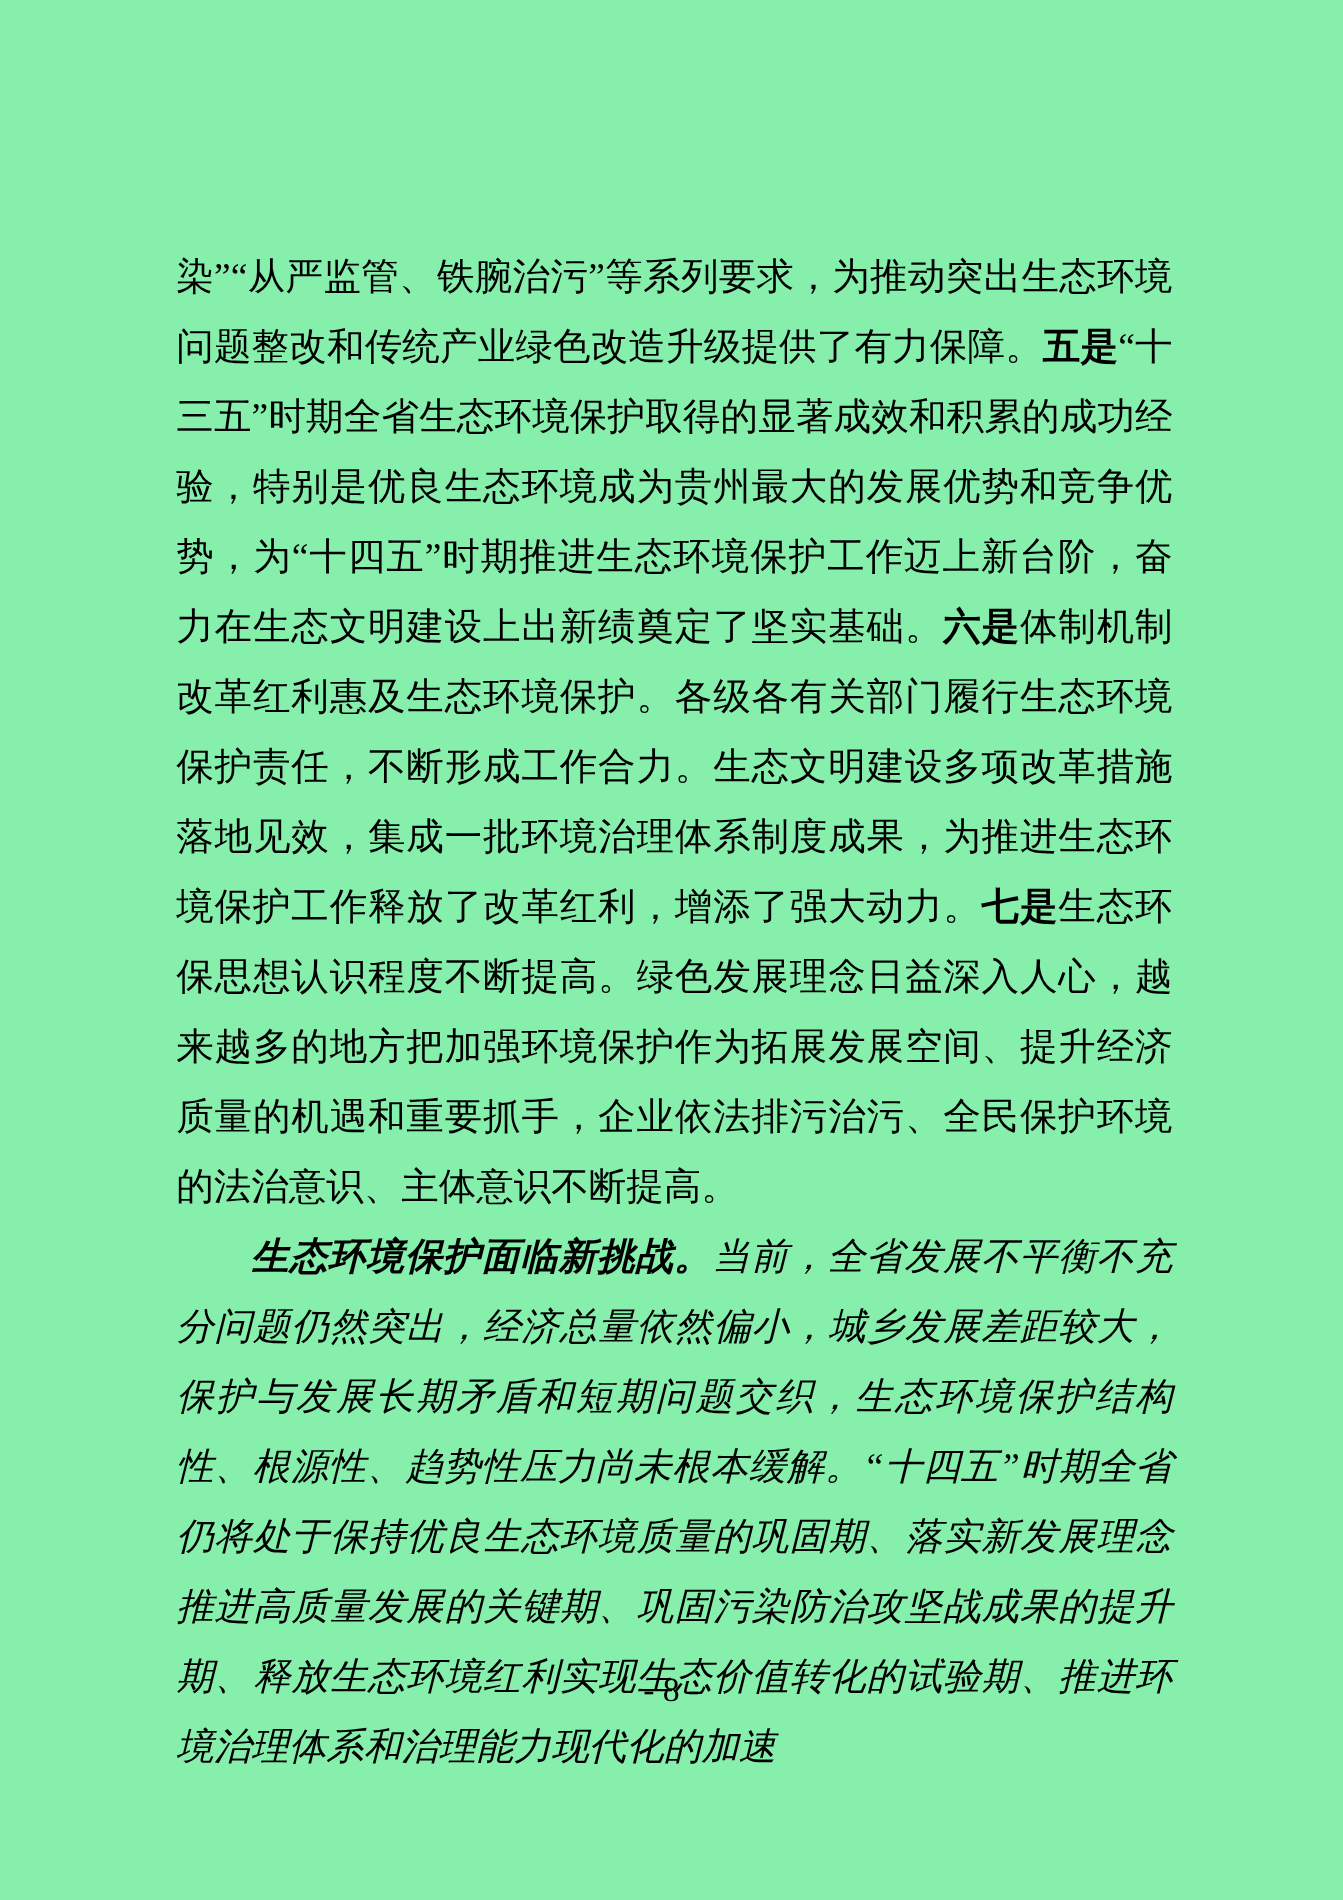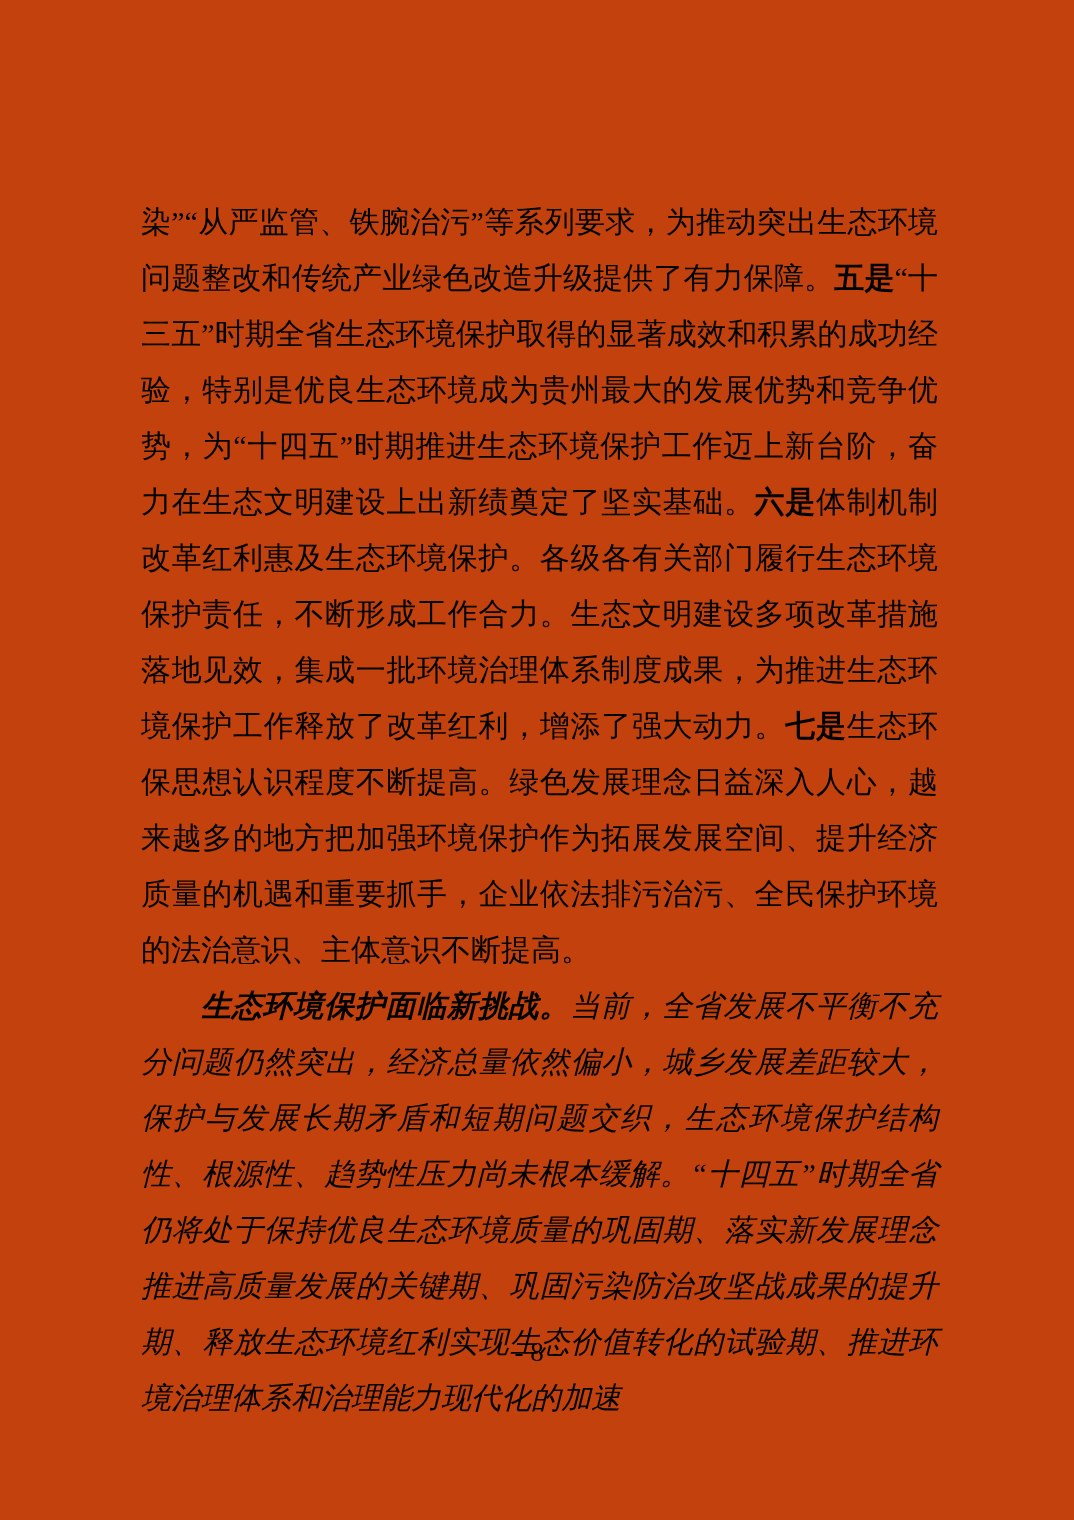--- a/index.html
+++ b/index.html
@@ -2,21 +2,21 @@
 <html><head>
 <meta charset="utf-8">
 <style>
   * { margin: 0; padding: 0; box-sizing: border-box; }
   html, body { background: #e9e9e9; }
   .page {
     position: relative;
     width: 1074px;
     height: 1520px;
     margin: 0 auto;
-    background: #c2410c;
+    background: #86efac;
     overflow: hidden;
     color: #000000;
     font-family: "Liberation Serif", "DejaVu Serif", serif;
   }
   .text-block {
     position: absolute;
     left: 141px;
     top: 194px;
     width: 797px;
   }

